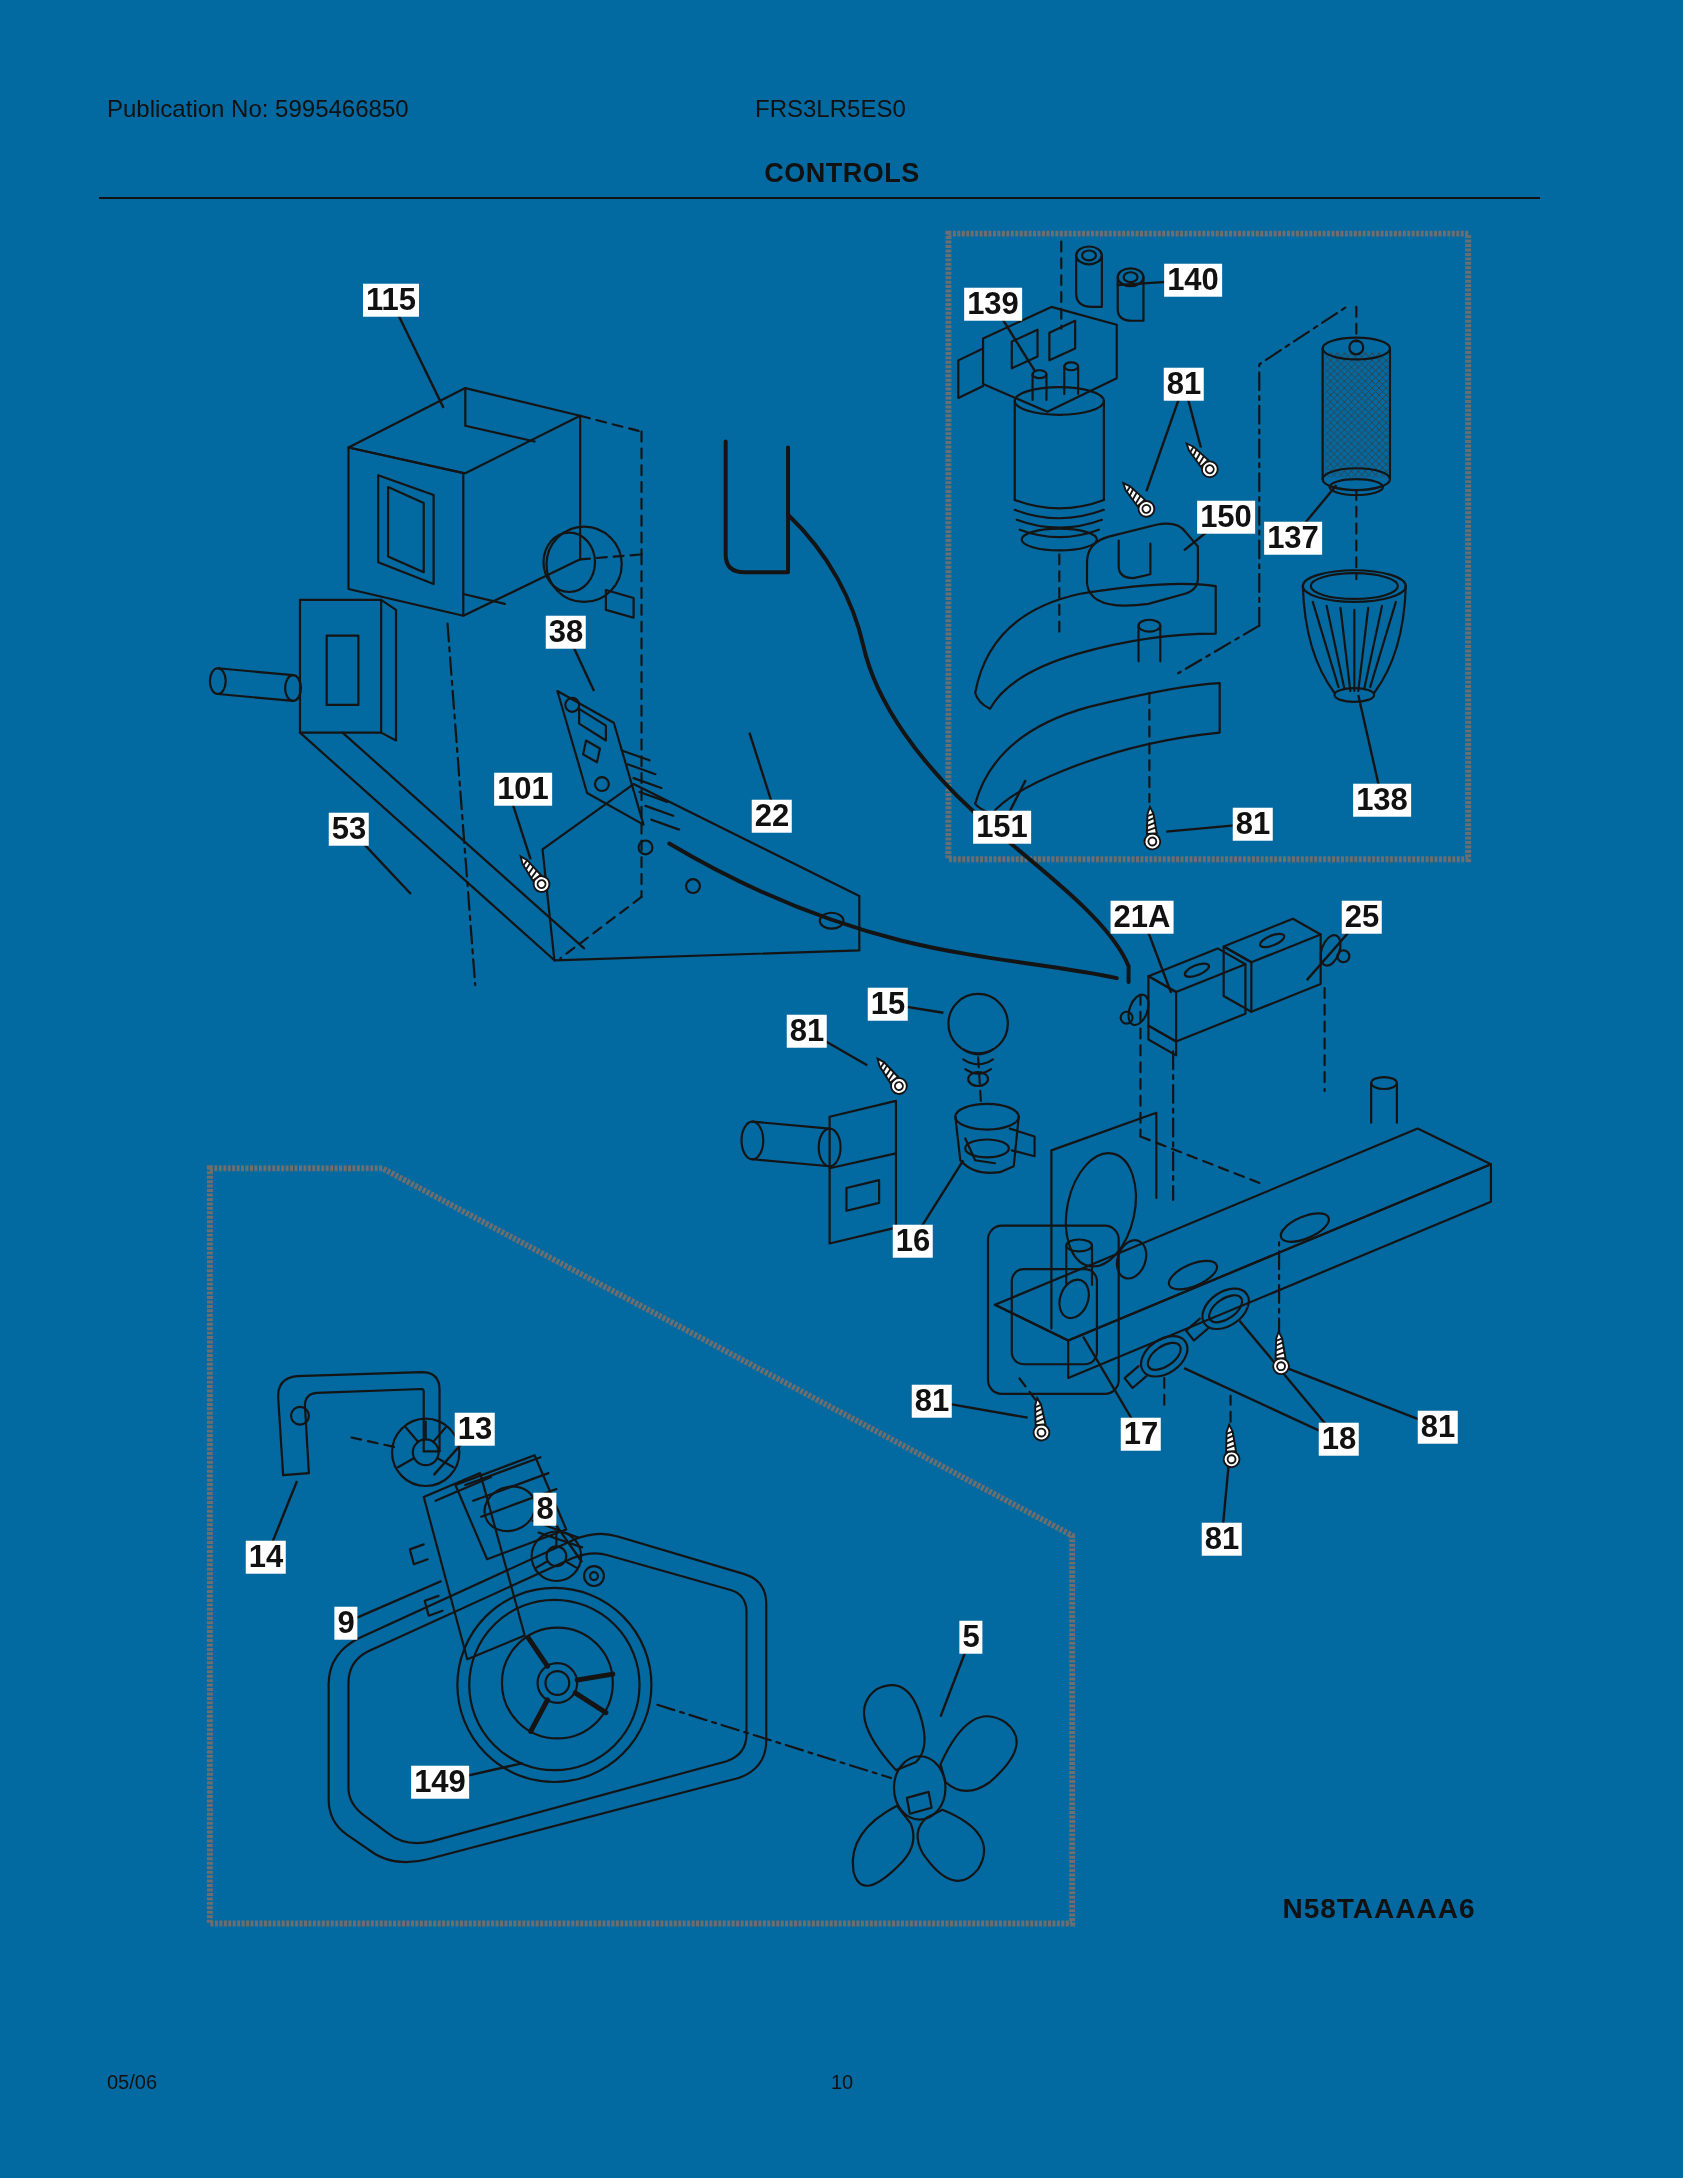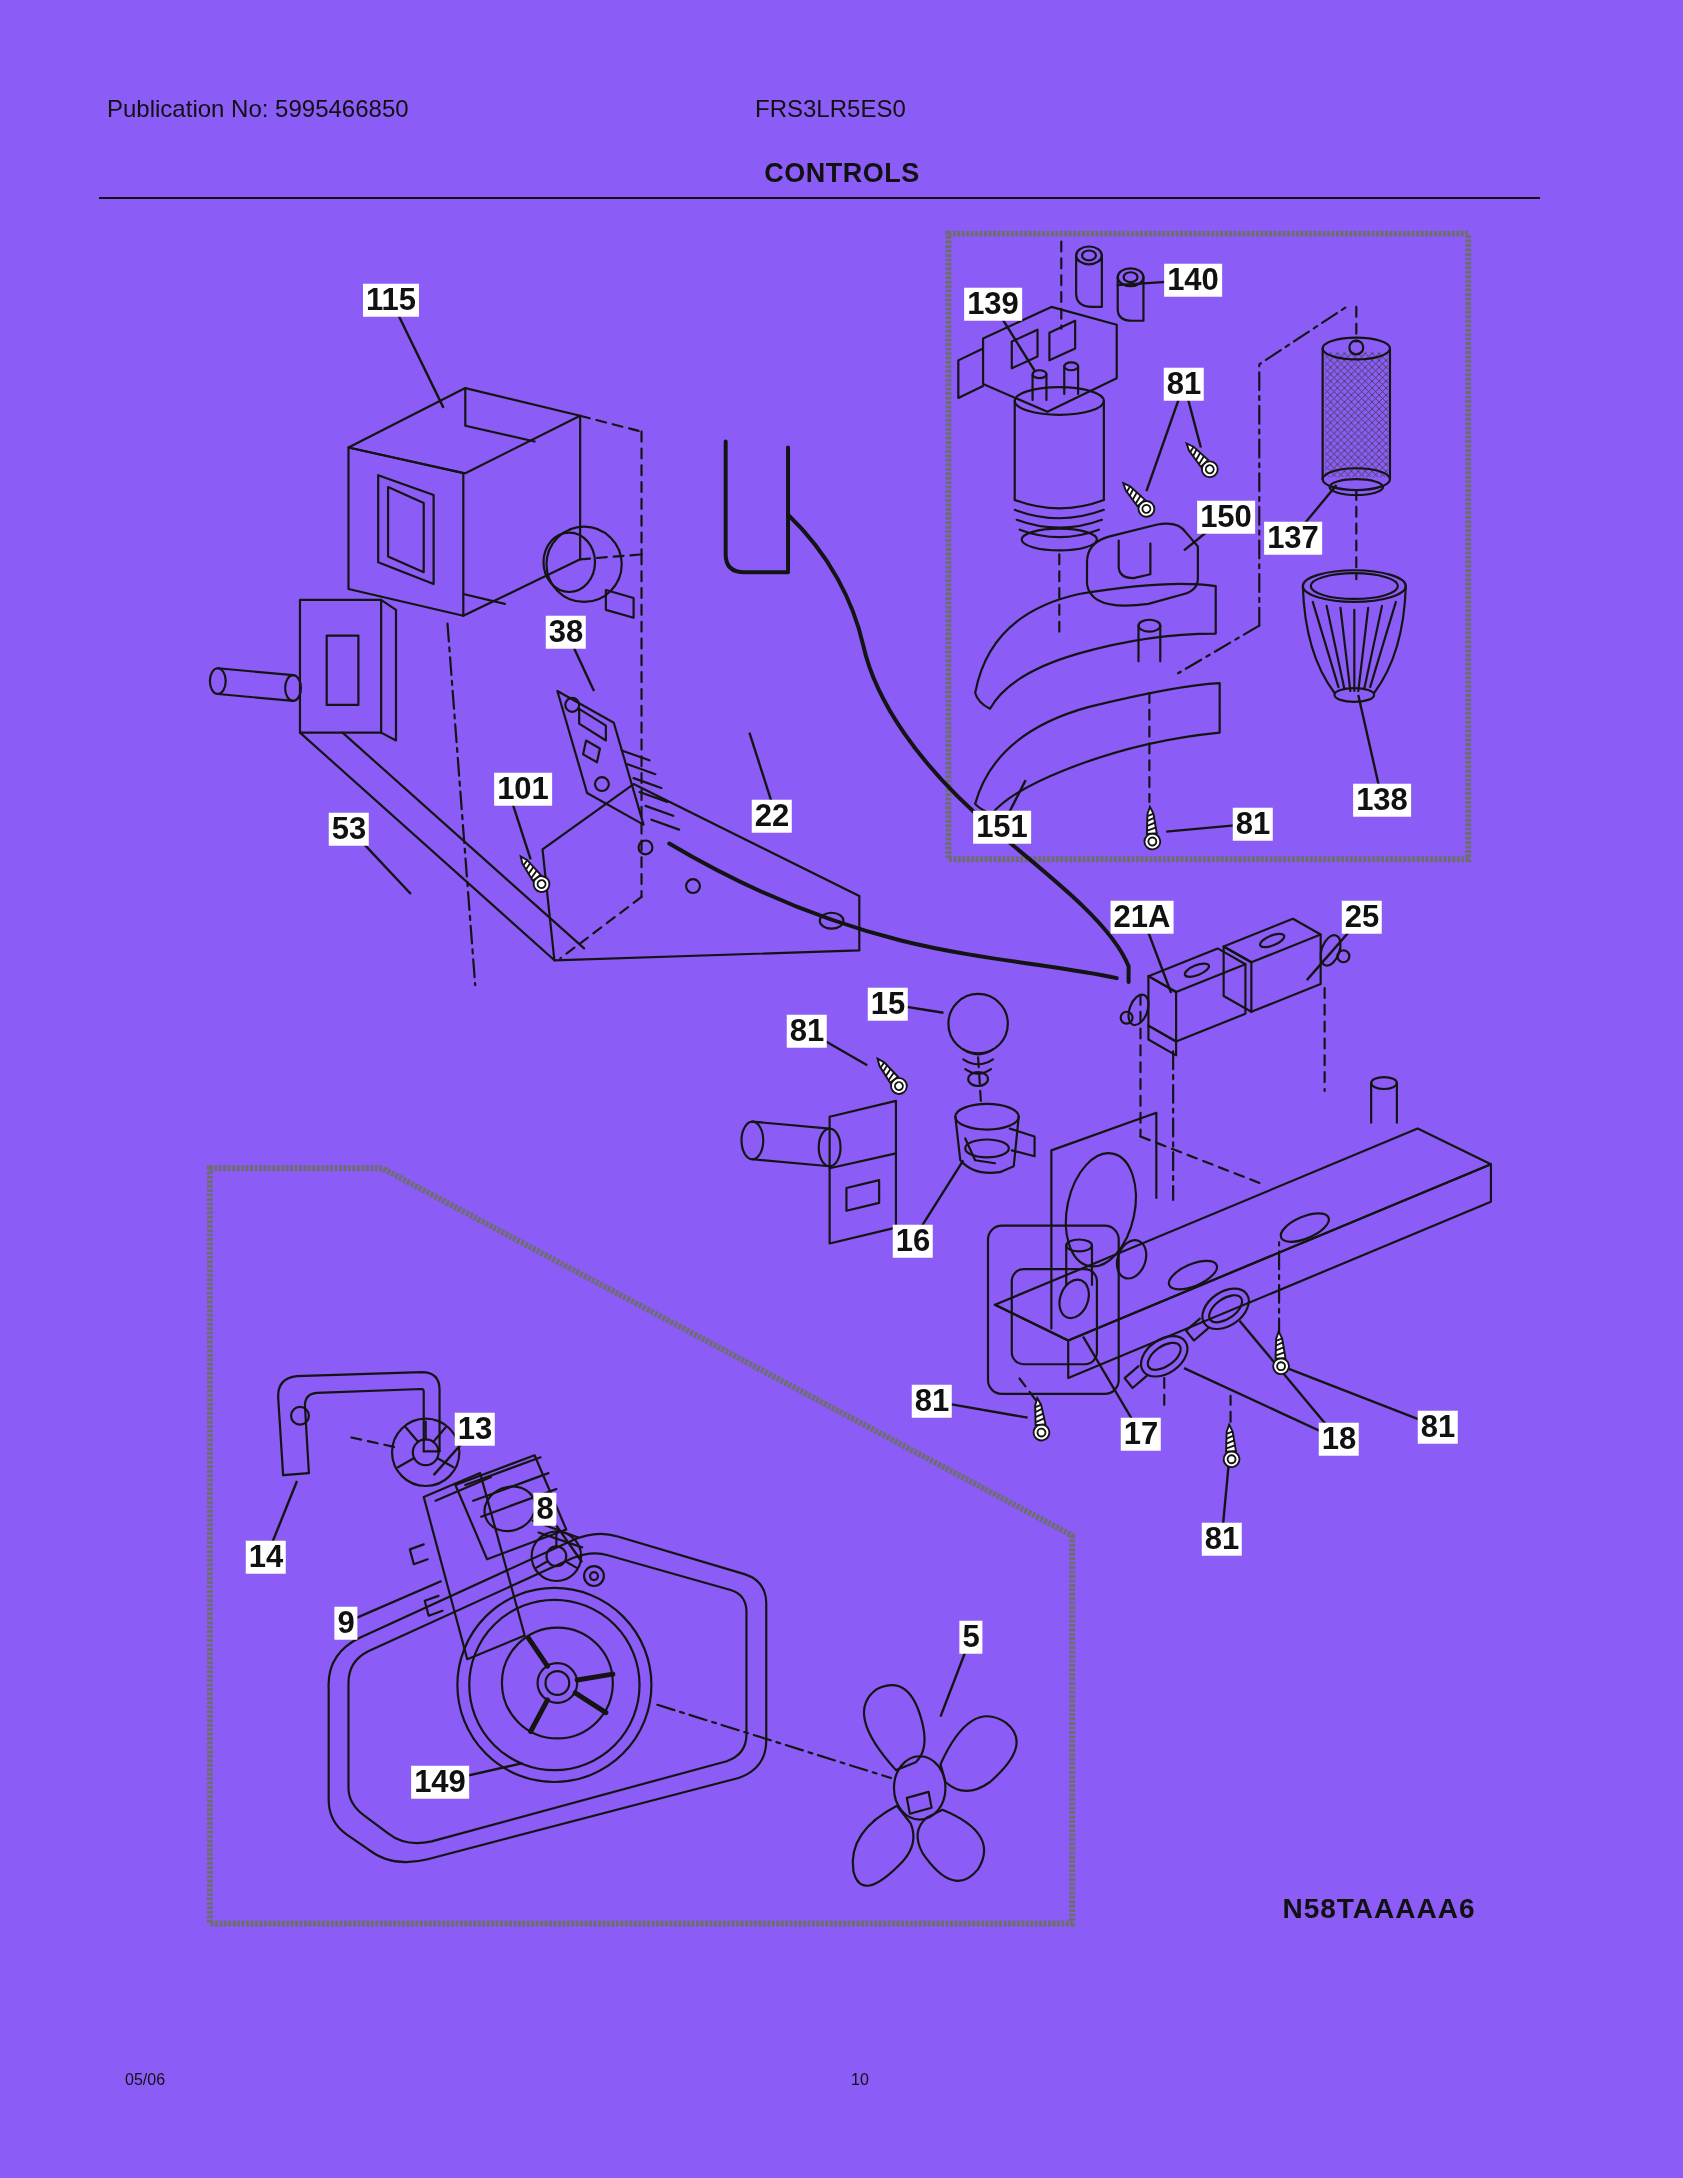--- a/index.html
+++ b/index.html
@@ -1,23 +1,23 @@
 <!DOCTYPE html>
 <html><head>
 <meta charset="utf-8">
 <style>
   html,body{margin:0;padding:0;background:#e8e8e8;}
   .page{
-    position:relative;width:1683px;height:2178px;background:#8b5cf6;
+    position:relative;width:1683px;height:2178px;background:#0369a1;
     font-family:"Liberation Sans", sans-serif;color:#111;overflow:hidden;
   }
   .hdr-text{position:absolute;font-size:24px;color:#111;white-space:nowrap;}
   .title{position:absolute;font-size:27px;font-weight:bold;transform:translateX(-50%);letter-spacing:0.5px;}
   .rule{position:absolute;background:#111;height:2px;}
-  .ftr-text{position:absolute;font-size:16px;color:#111;white-space:nowrap;margin-left:18px;}
+  .ftr-text{position:absolute;font-size:20px;color:#111;white-space:nowrap;}
   .center-x{transform:translateX(-50%);}
   .diagram-code{position:absolute;font-size:28px;font-weight:bold;letter-spacing:1px;transform:translateX(-50%);}
   svg#art{position:absolute;left:0;top:0;}
   .callout{
     position:absolute;transform:translate(-50%,-50%);
     font-size:31px;font-weight:bold;background:#fff;padding:0 3px;line-height:1.05;
     white-space:nowrap;
   }
 </style>
 </head>

